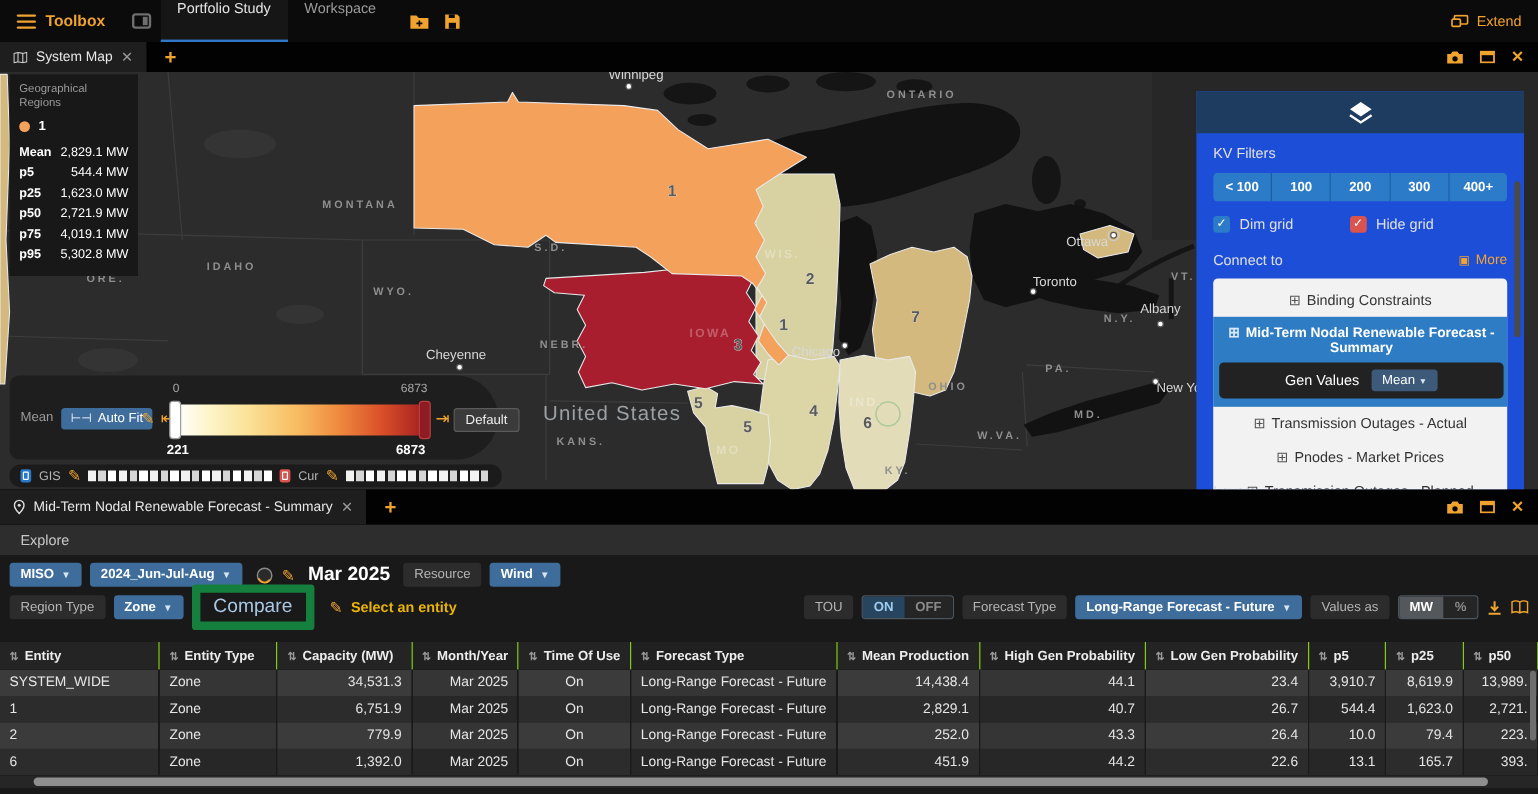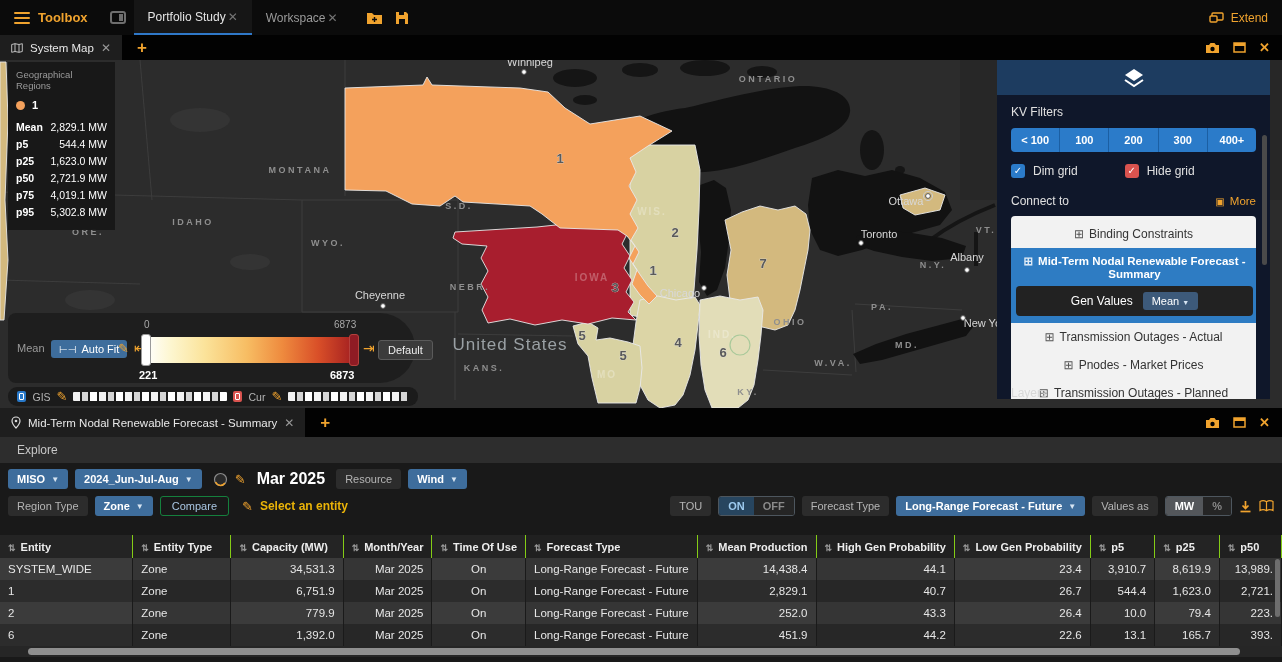--- a/index.html
+++ b/index.html
@@ -8,21 +8,21 @@
   .orange { color:#f0a32e; }
 
   
   .topbar { height:35px; background:#0b0b0b; display:flex; align-items:stretch; position:relative; }
   .tb-left { display:flex; align-items:center; gap:8px; padding-left:14px; }
   .hamburger { width:16px; display:flex; flex-direction:column; gap:3px; }
   .hamburger i { height:2px; background:#f0a32e; border-radius:1px; }
   .toolbox-label { color:#f0a32e; font-size:13px; font-weight:bold; margin-right:6px; }
   .panelbox-ic { width:16px; height:13px; border:2px solid #6e6e6e; border-radius:3px; position:relative; margin:0 8px; }
   .panelbox-ic:before { content:""; position:absolute; right:1px; top:1px; bottom:1px; width:4px; background:#6e6e6e; }
-  .tb-tab { display:flex; align-items:center; gap:2px; padding:0 14px; font-size:12px; color:#9a9a9a; position:relative; }
+  .tb-tab { display:flex; align-items:center; gap:22px; padding:0 14px; font-size:12px; color:#9a9a9a; position:relative;flex-direction:column; }
   .tb-tab.active { background:#161616; color:#e4e4e4; border-bottom:2px solid #2f78c8; }
   .tb-tab .x { color:#777; font-size:12px; }
   .tb-icons { display:flex; align-items:center; gap:12px; margin-left:14px; }
   .tb-right { margin-left:auto; display:flex; align-items:center; gap:7px; padding-right:14px; color:#f0a32e; font-size:12px; }
 
   
   .paneltabs { background:#020202; display:flex; align-items:stretch; position:relative; }
   .paneltabs.h25 { height:25px; } .paneltabs.h29 { height:29px; }
   .ptab { background:#1e1e1e; color:#e8e8e8; font-size:11.5px; display:flex; align-items:center; gap:7px; padding:0 11px; }
   .ptab .x { color:#999; font-size:12px; }
@@ -62,21 +62,21 @@
     border-radius:3px; color:#ededed; font-size:11px; padding:3px 9px; }
 
   .gisbar { position:absolute; left:8px; top:327px; width:410px; height:19px; background:rgba(26,26,26,.95);
     border-radius:9px; display:flex; align-items:center; gap:6px; padding:0 9px; font-size:10.5px; color:#b5b5b5; }
   .copy-ic { width:11px; height:11px; border-radius:2px; position:relative; }
   .copy-ic:after { content:""; position:absolute; left:2px; top:2px; right:2px; bottom:2px; border:1px solid #fff; border-radius:1px; }
   .redacted { height:9px; border-radius:1px; filter:blur(.4px);
     background:repeating-linear-gradient(90deg,#f2f2f2 0 7px,transparent 7px 9px,#d5d5d5 9px 15px,transparent 15px 17px,#ffffff 17px 24px,transparent 24px 26px); }
 
   
-  .sidepanel { position:absolute; left:997px; top:0; width:273px; height:339px; background:#0f172a; overflow:hidden; }
+  .sidepanel { position:absolute; left:997px; top:16px; width:273px; height:339px; background:#1d4ed8; overflow:hidden; }
   .sp-header { height:35px; background:#1d3c60; display:flex; align-items:center; justify-content:center; }
   .sp-body { padding:10px 14px 0 14px; position:relative; height:298px; }
   .sp-label { color:#e0e0e0; font-size:12px; }
   .kv-group { display:flex; margin-top:9px; border-radius:4px; overflow:hidden; }
   .kvbtn { flex:1; background:#2b7bc9; color:#fff; font-size:11px; font-weight:bold; text-align:center;
     padding:6px 0; border-right:1px solid #1b5fa3; }
   .kvbtn:last-child { border-right:none; }
   .cb-row { display:flex; align-items:center; gap:8px; margin-top:12px; }
   .cbox { width:14px; height:14px; border-radius:3px; color:#fff; font-size:10px; line-height:14px; text-align:center; }
   .cb-blue { background:#2b7bc9; } .cb-red { background:#d9534f; }
@@ -101,21 +101,21 @@
   .subtab { display:flex; align-items:center; padding:0 17px; font-size:12px; color:#c8c8c8; }
   .subtab.active { background:#191919; color:#fff; }
   .controls { background:#191919; padding:4px 8px 5px 8px; }
   .crow { display:flex; align-items:center; gap:7px; height:24px; margin-bottom:3px; }
   .dd { background:#3e6d9c; color:#fff; font-size:11px; font-weight:bold; border-radius:3px; padding:4px 9px;
     display:flex; align-items:center; gap:6px; }
   .caret { font-size:8px; color:#d7e5f2; }
   .chip { background:#2c2c2c; color:#b5b5b5; border-radius:3px; padding:4px 9px; font-size:11px; }
   .date-lbl { color:#fff; font-size:16px; font-weight:bold; margin:0 4px; }
   .pencil { color:#f0a32e; font-size:13px; }
-  .compare-btn { border:1px solid #15803d; color:#a9c6e2; border-radius:3px; padding:3px 11px; font-size:11px; }
+  .compare-btn { border:7px solid #15803d; color:#a9c6e2; border-radius:3px; padding:3px 11px; font-size:16px; }
   .entity-lbl { color:#eab308; font-size:12px; font-weight:bold; }
   .seg { display:flex; border:1px solid #4d565e; border-radius:3px; overflow:hidden; }
   .seg span { padding:3px 9px; font-size:11px; font-weight:bold; }
   .seg .act-blue { background:#27455f; color:#9ecbf0; }
   .seg .act-gray { background:#54575b; color:#fff; }
   .seg .inact { background:#252525; color:#8a8a8a; }
   .filter-wrap { display:flex; align-items:center; margin-left:6px; }
   .filter-input { width:172px; height:22px; border:none; border-radius:3px 0 0 3px; padding:0 8px;
     font-size:11px; background:#fff; color:#222; }
   .filter-input::placeholder { color:#999; }

